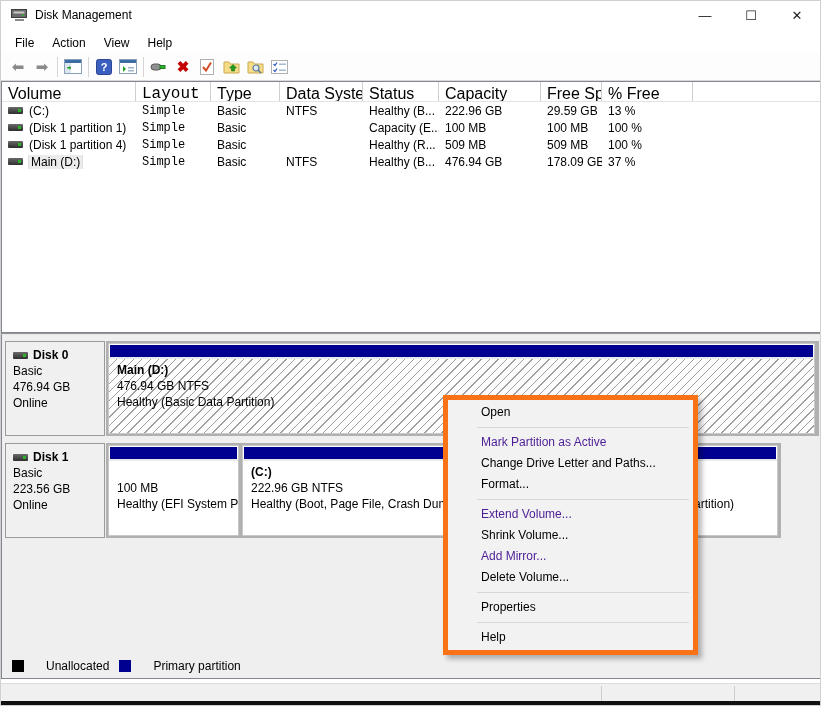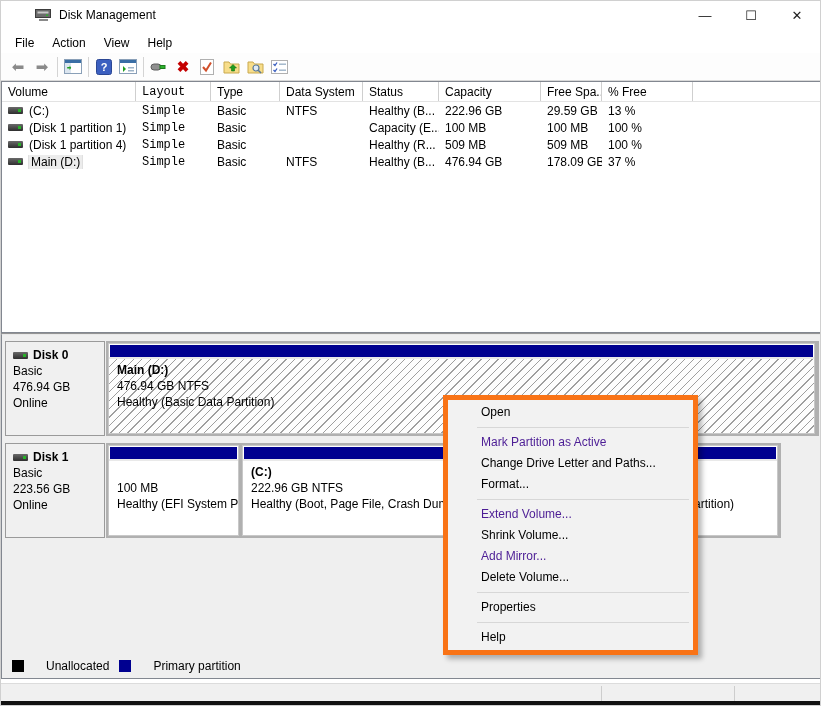--- a/index.html
+++ b/index.html
@@ -1,41 +1,41 @@
 <!DOCTYPE html>
 <html><head>
 <meta charset="utf-8">
 <style>
   * { box-sizing: border-box; margin: 0; padding: 0; }
   html,body { background:#ffffff; }
   body { font-family: "Liberation Sans", sans-serif; font-size: 12px; color:#000; }
   .window { position: relative; width: 821px; height: 706px; background:#fff; overflow:hidden; border:1px solid #d0d0d0; }
 
   
-  .titlebar { position:absolute; left:0; top:0; width:100%; height:28px; background:#fff; display:flex; align-items:center;padding-left:24px; }
+  .titlebar { position:absolute; left:0; top:0; width:100%; height:28px; background:#fff; display:flex; align-items:center; }
   .titlebar .appicon { margin-left:10px; width:17px; height:14px; }
   .titlebar .title { margin-left:7px; font-size:12px; }
   .wincontrols { position:absolute; right:0; top:0; height:28px; display:flex; }
   .winbtn { width:46px; height:28px; display:flex; align-items:center; justify-content:center; font-size:13px; color:#222; font-weight:400; }
 
   
   .menubar { position:absolute; left:3px; top:28px; width:100%; height:24px; background:#fff; display:flex; align-items:flex-end; padding-left:2px; }
   .menubar .mitem { padding:3px 9px; font-size:12px; }
 
   
   .toolbar { position:absolute; left:0; top:52px; width:100%; height:28px; background:#fdfdfd; border-bottom:1px solid #d9d9d9; display:flex; align-items:center; padding-left:5px; }
   .tbtn { width:24px; height:22px; display:flex; align-items:center; justify-content:center; }
   .tsep { width:1px; height:20px; background:#d4d4d4; margin:0 3px; }
   .arrow-glyph { font-size:15px; color:#8a8a8a; line-height:1; }
   .redx { color:#c40000; font-weight:bold; font-size:15px; }
 
   
   .top-pane { position:absolute; left:0; top:80px; width:821px; height:252px; background:#fff; border:1px solid #828790; }
   .vt-header { display:flex; height:20px; border-bottom:1px solid #e3e3e3; }
-  .vt-header .hc { border-right:1px solid #cfcfcf; padding:3px 0 0 6px; font-size:12px; white-space:nowrap; overflow:hidden; }
+  .vt-header .hc { border-right:1px solid #cfcfcf; padding:3px 0 0 6px; font-size:16px; white-space:nowrap; overflow:hidden; }
   .vt-row { display:flex; height:17px; align-items:center; }
   .vt-row .c { padding-left:6px; white-space:nowrap; overflow:hidden; font-size:12px; }
   .c0{width:134px;} .c1{width:75px;font-family:Liberation Mono, monospace;} .c2{width:69px;} .c3{width:83px;} .c4{width:76px;} .c5{width:102px;} .c6{width:61px;} .c7{width:91px;} .c8{flex:1;}
   .volcell { display:flex; align-items:center; gap:6px; }
   .drive-ic { position:relative; width:15px; height:7px; background:linear-gradient(#6a6a6a,#2e2e2e); border-radius:1px; flex:0 0 auto; }
   .drive-ic::after { content:""; position:absolute; right:2px; top:2px; width:3px; height:3px; background:#27b227; }
   .sel-label { background:#ececec; outline:1px solid #e0e0e0; padding:0 2px; }
 
   
   .bottom-pane { position:absolute; left:0; top:332px; width:821px; height:346px; background:#efefef; border:1px solid #828790; border-top:2px groove #e8e8e8; }

